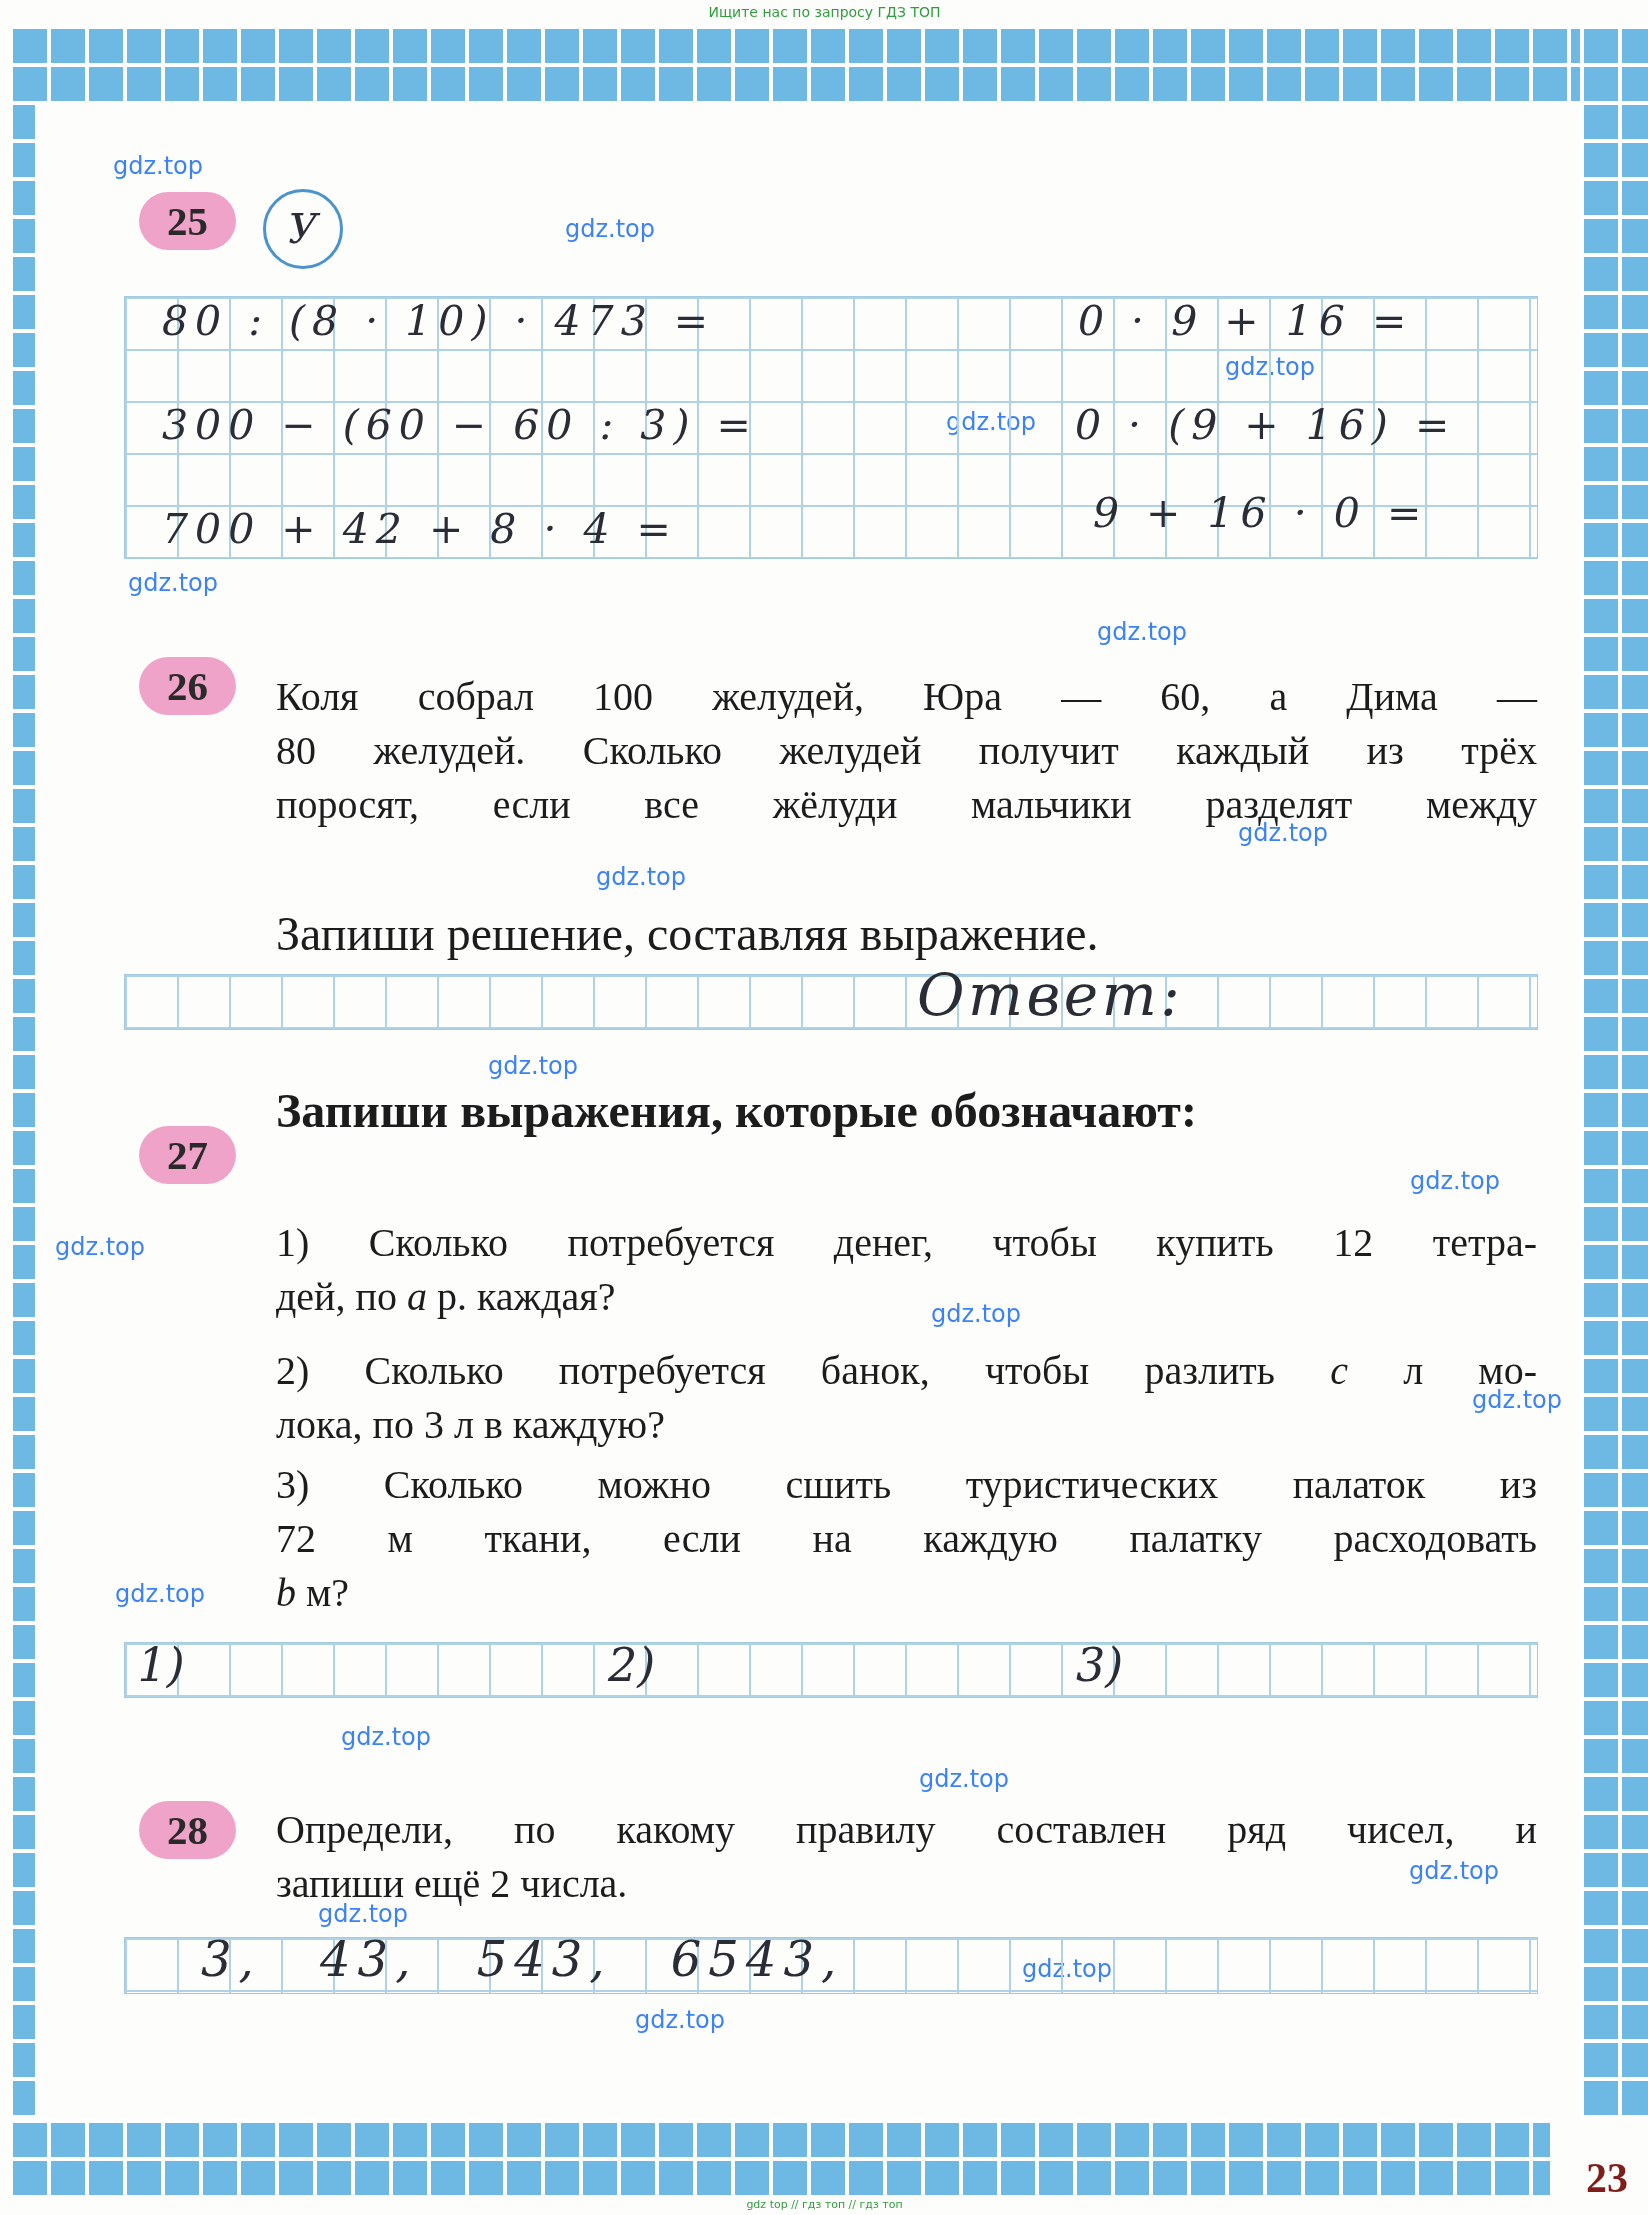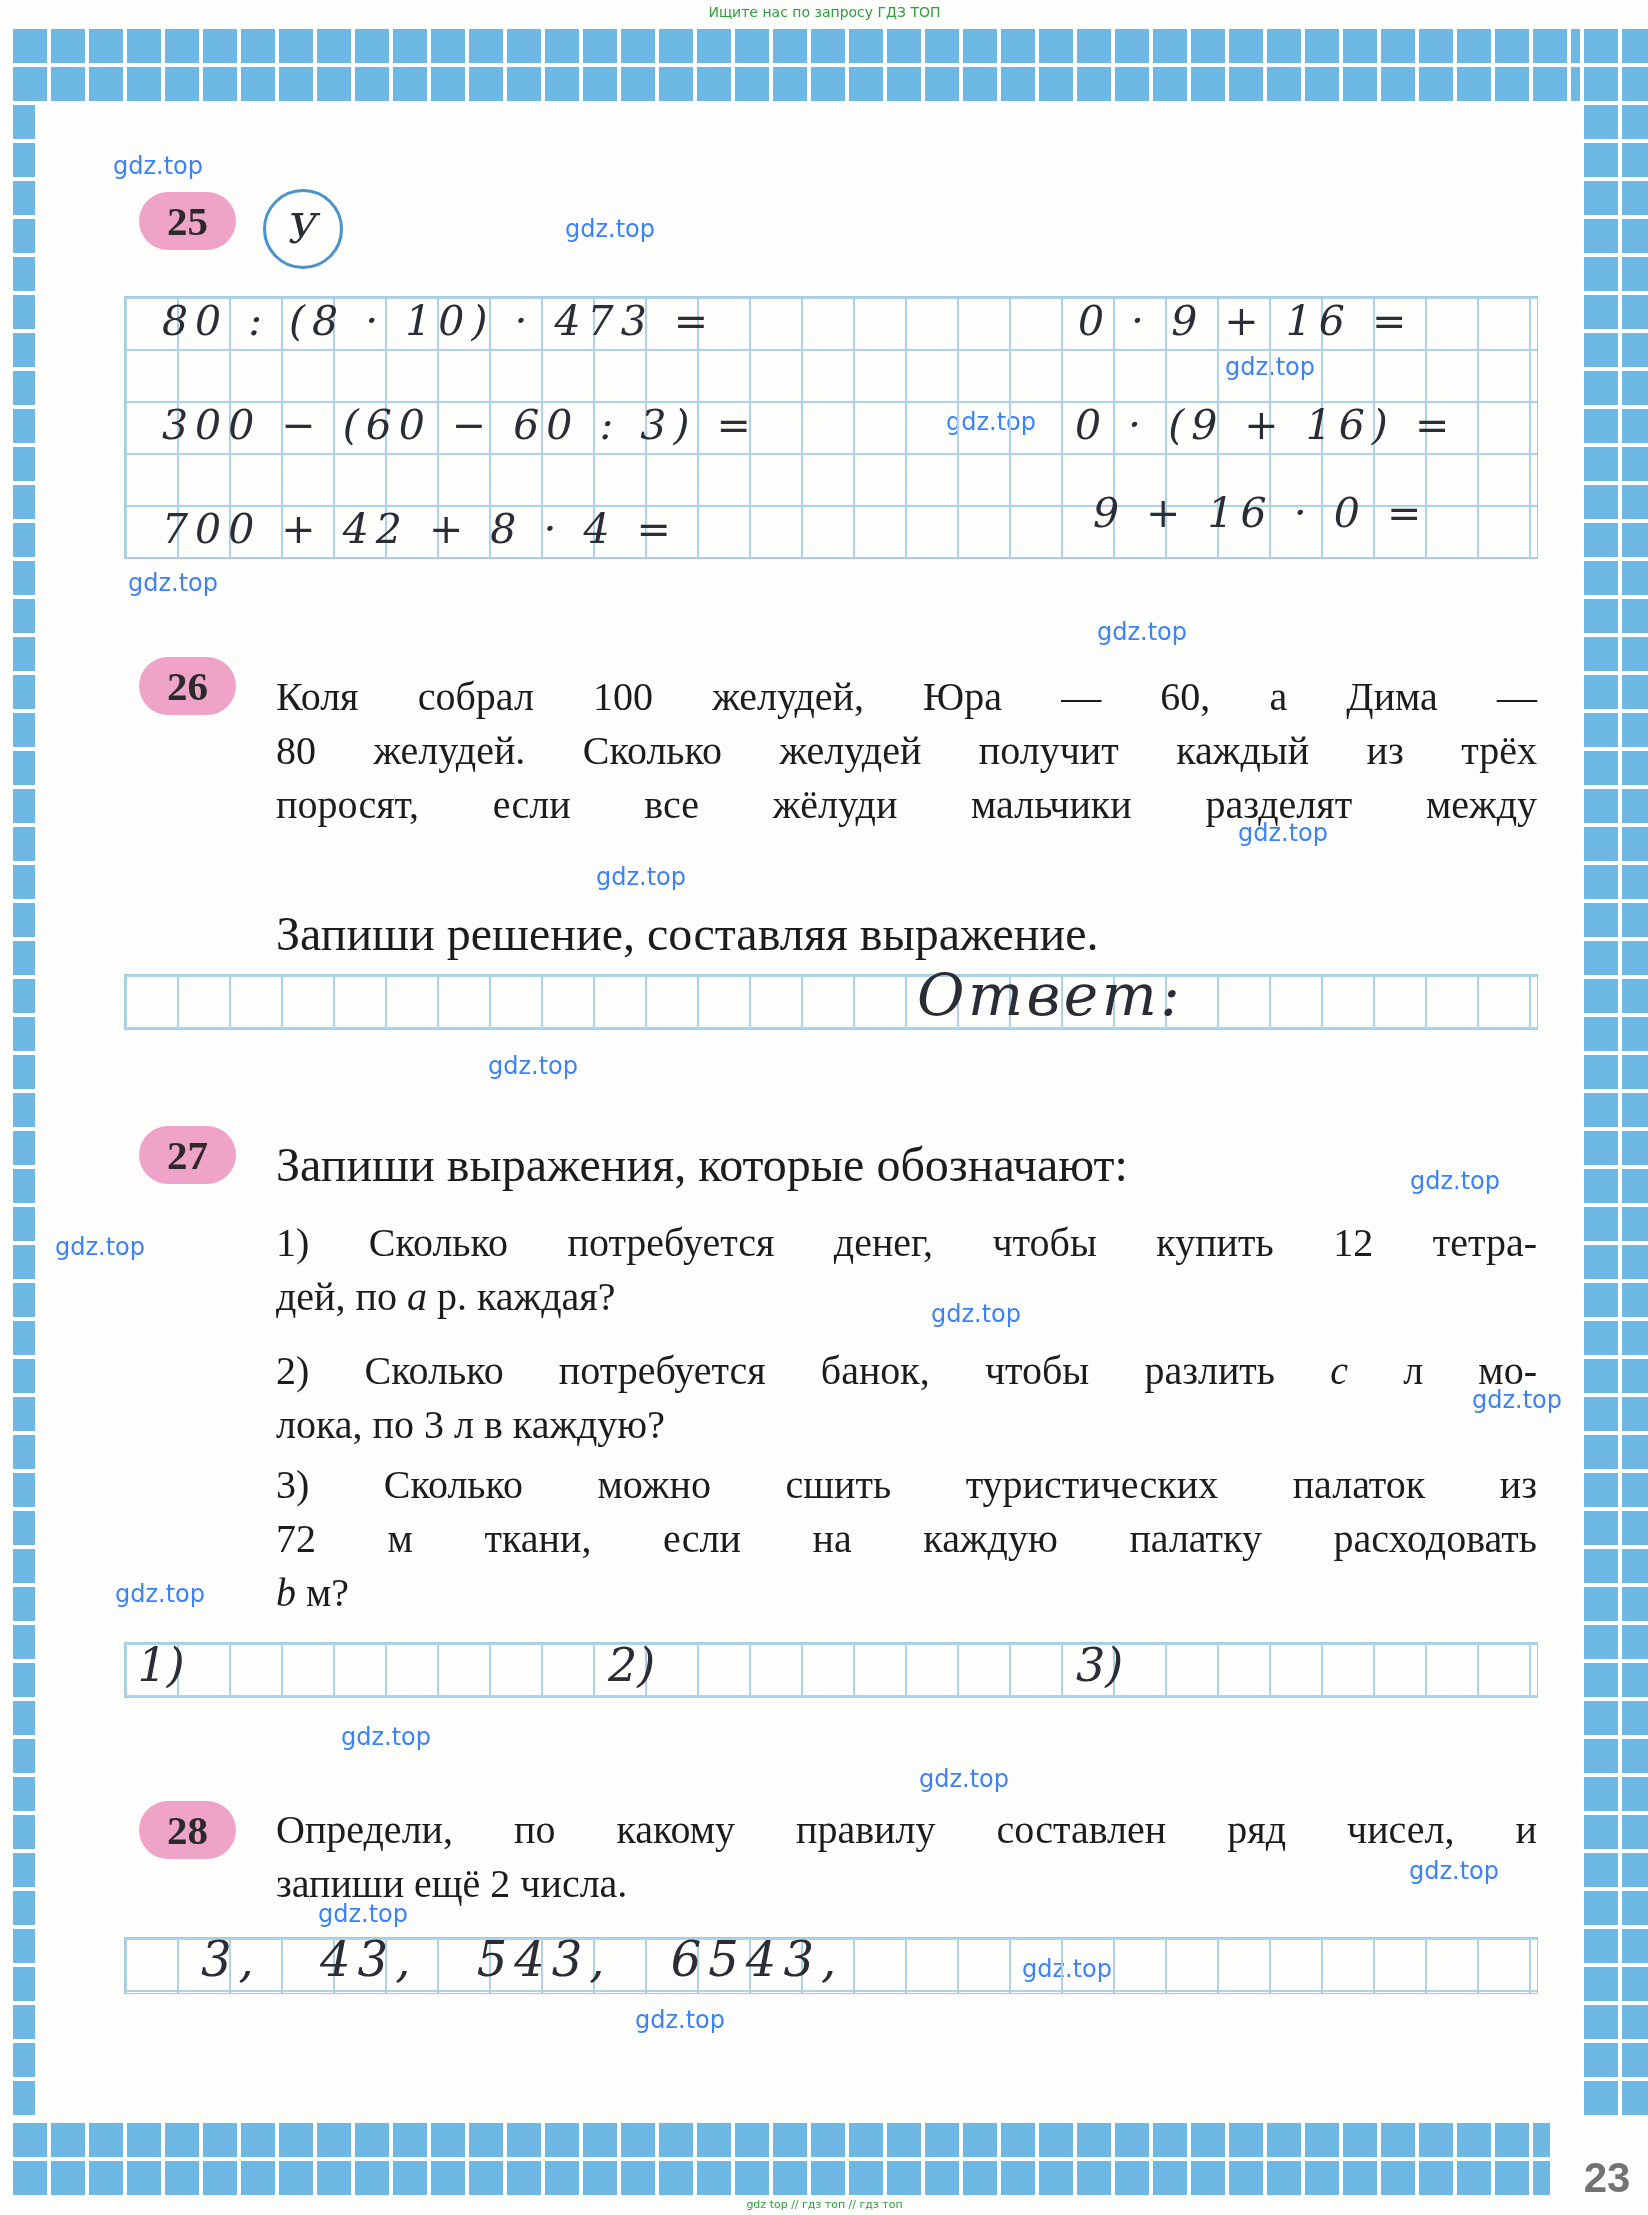--- a/index.html
+++ b/index.html
@@ -82,30 +82,30 @@
   
   .textblock { position:absolute; left:276px; width:1261px;
                font-size:40px; line-height:54px; }
   .tl { min-height:54px; }
   .jl { text-align:justify; text-align-last:justify; }
   .var { font-style:italic; }
   .single { position:absolute; left:276px; font-size:48px; line-height:54px; white-space:nowrap; }
 
   .tb26      { top:670px; }
   .instr26   { top:907px; }
-  .intro27   { top:1138px; }
+  .intro27   { top:1084px;font-weight:bold; }
   .tb27-1    { top:1216px; }
   .tb27-2    { top:1344px; }
   .tb27-3    { top:1458px; }
   .tb28      { top:1803px; }
 
   .page-num {
     position:absolute; left:1569px; top:2154px; width:76px; text-align:center;
-    font-family:Liberation Sans, sans-serif; font-weight:bold;
-    font-size:42px; color:#737373;
+    font-family:Liberation Serif, serif; font-weight:bold;
+    font-size:42px; color:#7f1d1d;
   }
 </style>
 </head>
 <body>
 
 <div class="page">
 
   <div class="promo top-promo">Ищите нас по запросу ГДЗ ТОП</div>
 
   <div class="checker band-top"></div>

